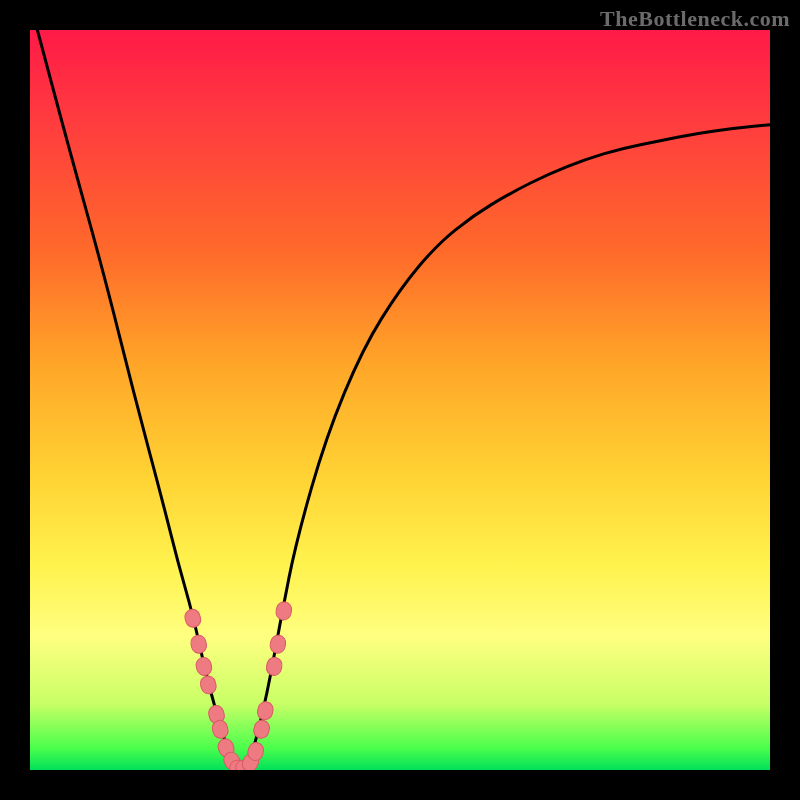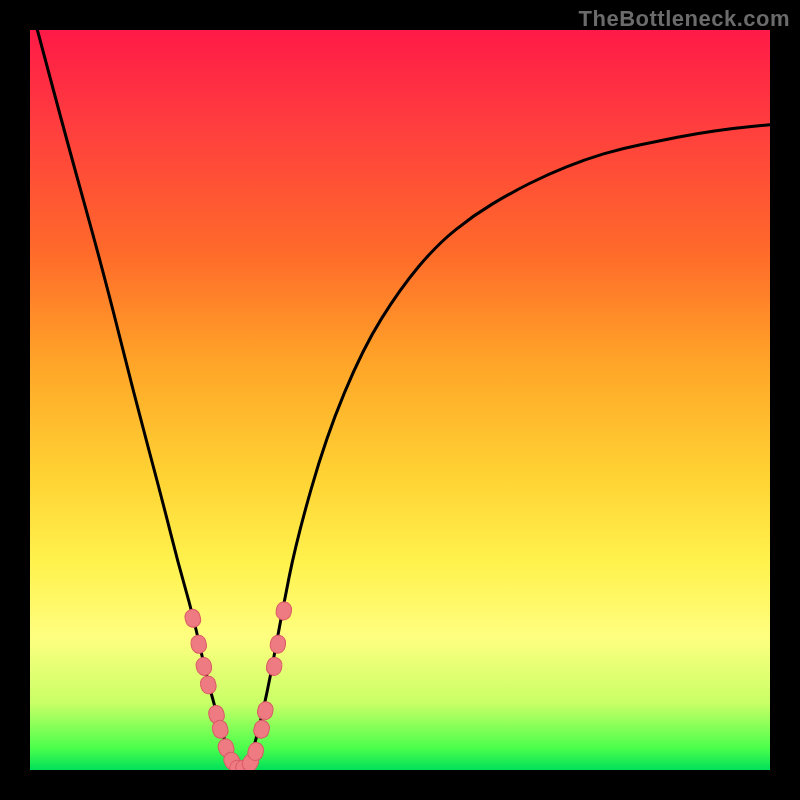--- a/index.html
+++ b/index.html
@@ -46,20 +46,21 @@
   }
   .watermark {
     position: absolute;
     top: 6px;
     right: 10px;
     color: #6b6b6b;
     font-size: 22px;
     font-weight: 600;
     letter-spacing: 0.5px;
     user-select: none;
+    font-family: Liberation Serif, serif;
   }
 </style>
 </head>
 <body>
 
 <div class="watermark">TheBottleneck.com</div>
 
 <div class="frame">
   <div class="plot-bg"></div>
   <svg class="chart-svg" width="740" height="740" viewBox="0 0 740 740">

